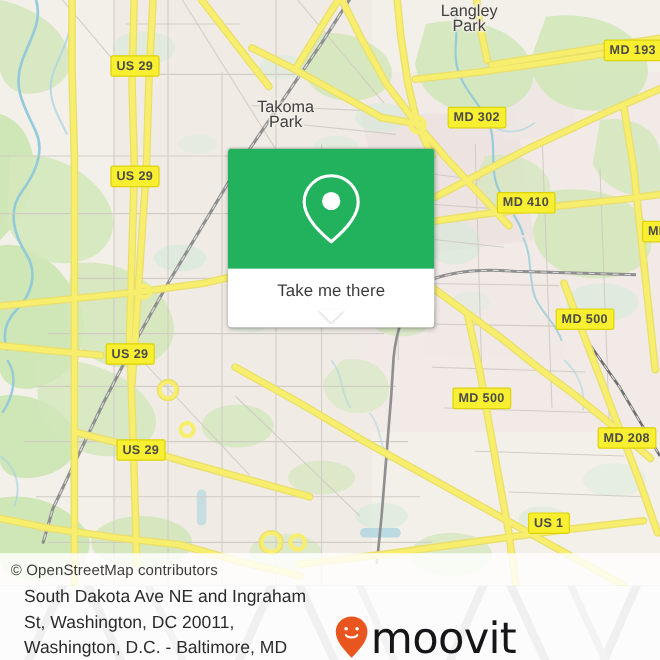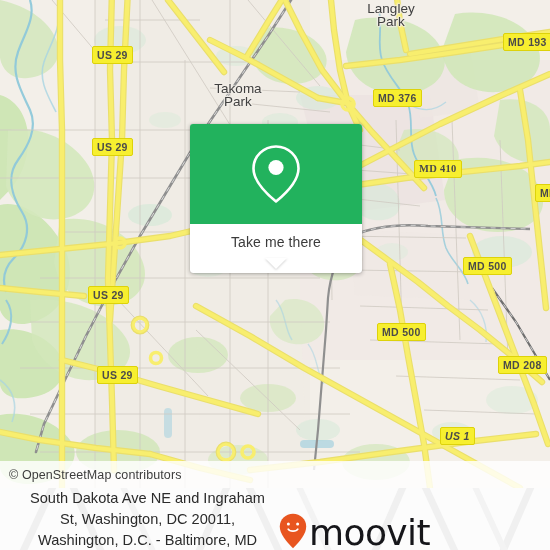--- a/index.html
+++ b/index.html
@@ -153,21 +153,20 @@
     opacity: 1;
   }
   #footer-inner {
     position: relative;
     width: 436px;
     height: 62px;
     display: flex;
     align-items: center;
     box-sizing: border-box;
     padding: 0 6px 0 20px;
-    text-align: center;
   }
   #footer-address {
     color: #2b2b2b;
     font-size: 14.6px;
     line-height: 21px;
     flex: 1 1 auto;
     max-width: 392px;
     font-family: "Liberation Sans", sans-serif;
   }
   #moovit-logo {
@@ -393,27 +392,27 @@
     </svg>
 
     <div class="place-label" style="left:196px; top:82px; width:84px;">Takoma<br>Park</div>
     <div class="place-label" style="left:352px; top:2px; width:78px;">Langley<br>Park</div>
 
     <div class="shield" style="left:92px; top:46px;">US 29</div>
     <div class="shield" style="left:92px; top:138px;">US 29</div>
     <div class="shield" style="left:88px; top:286px;">US 29</div>
     <div class="shield" style="left:97px; top:366px;">US 29</div>
     <div class="shield" style="left:487px; top:33px;margin-left:16px;">MD 193</div>
-    <div class="shield" style="left:373px; top:89px;">MD 376</div>
-    <div class="shield" style="left:414px; top:160px;font-family:Liberation Serif, serif;">MD 410</div>
+    <div class="shield" style="left:373px; top:89px;">MD 302</div>
+    <div class="shield" style="left:414px; top:160px;">MD 410</div>
     <div class="shield" style="left:535px; top:184px;">MD</div>
     <div class="shield" style="left:463px; top:257px;">MD 500</div>
     <div class="shield" style="left:377px; top:323px;">MD 500</div>
     <div class="shield" style="left:498px; top:356px;text-align:center;">MD 208</div>
-    <div class="shield" style="left:440px; top:427px;font-style:italic;">US 1</div>
+    <div class="shield" style="left:440px; top:427px;">US 1</div>
 
     <div id="popup-card">
       <div id="popup-green">
         <span>
           <svg width="52" height="62" viewBox="0 0 52 62" fill="none" xmlns="http://www.w3.org/2000/svg">
             <path d="M26 3.5 C13.6 3.5 3.5 13.3 3.5 25.4 C3.5 34.6 9.6 45 26 58.5 C42.4 45 48.5 34.6 48.5 25.4 C48.5 13.3 38.4 3.5 26 3.5 Z" stroke="#ffffff" stroke-width="2.6" fill="none" stroke-linejoin="round"></path>
             <circle cx="26" cy="24.5" r="7.6" fill="#ffffff"></circle>
           </svg>
         </span>
       </div>

